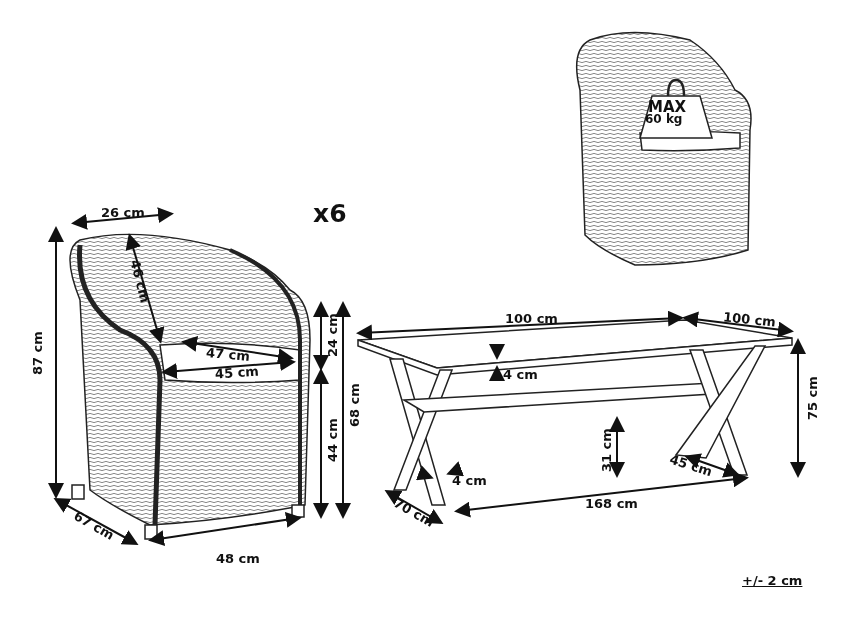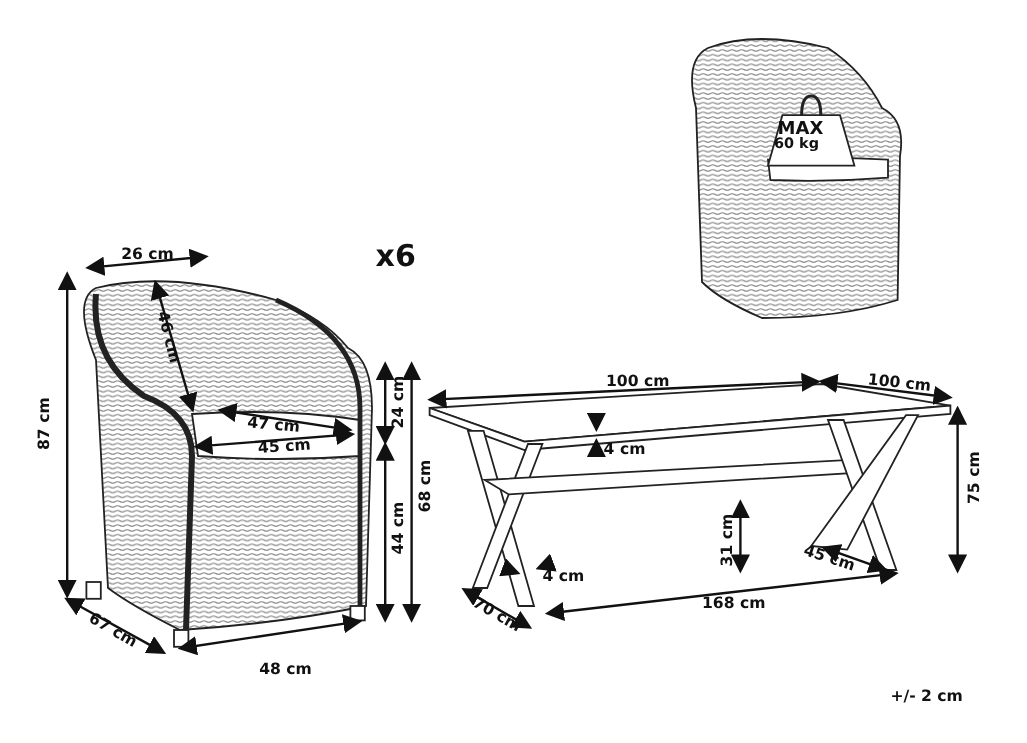--- a/index.html
+++ b/index.html
@@ -72,21 +72,21 @@
     <line x1="617" y1="420" x2="617" y2="474" marker-start="url(#ah)" marker-end="url(#ah)"></line>
     <line x1="422" y1="474" x2="430" y2="477" marker-end="url(#ah)"></line>
     <line x1="458" y1="470" x2="450" y2="473" marker-end="url(#ah)"></line>
     <line x1="388" y1="492" x2="440" y2="522" marker-start="url(#ah)" marker-end="url(#ah)"></line>
     <line x1="458" y1="511" x2="745" y2="478" marker-start="url(#ah)" marker-end="url(#ah)"></line>
     <line x1="688" y1="457" x2="736" y2="474" marker-start="url(#ah)" marker-end="url(#ah)"></line>
   </g>
 </svg>
 
 <div class="lbl big" style="left:313px;top:199px;">x6</div>
-<div class="lbl" style="left:742px;top:573px;">+/- 2 cm</div>
+<div class="lbl" style="left:742px;top:573px;text-decoration:underline;">+/- 2 cm</div>
 
 <div class="lbl" style="left:101px;top:205px;">26 cm</div>
 <div class="lbl rot" style="left:30px;top:375px;transform:rotate(-90deg);">87 cm</div>
 <div class="lbl rot" style="left:142px;top:258px;transform:rotate(76deg);">46 cm</div>
 <div class="lbl" style="left:206px;top:347px;transform:rotate(5deg);">47 cm</div>
 <div class="lbl" style="left:215px;top:365px;transform:rotate(-4deg);">45 cm</div>
 <div class="lbl rot" style="left:325px;top:357px;transform:rotate(-90deg);">24 cm</div>
 <div class="lbl rot" style="left:325px;top:462px;transform:rotate(-90deg);">44 cm</div>
 <div class="lbl rot" style="left:347px;top:427px;transform:rotate(-90deg);">68 cm</div>
 <div class="lbl" style="left:72px;top:518px;transform:rotate(30deg);">67 cm</div>

